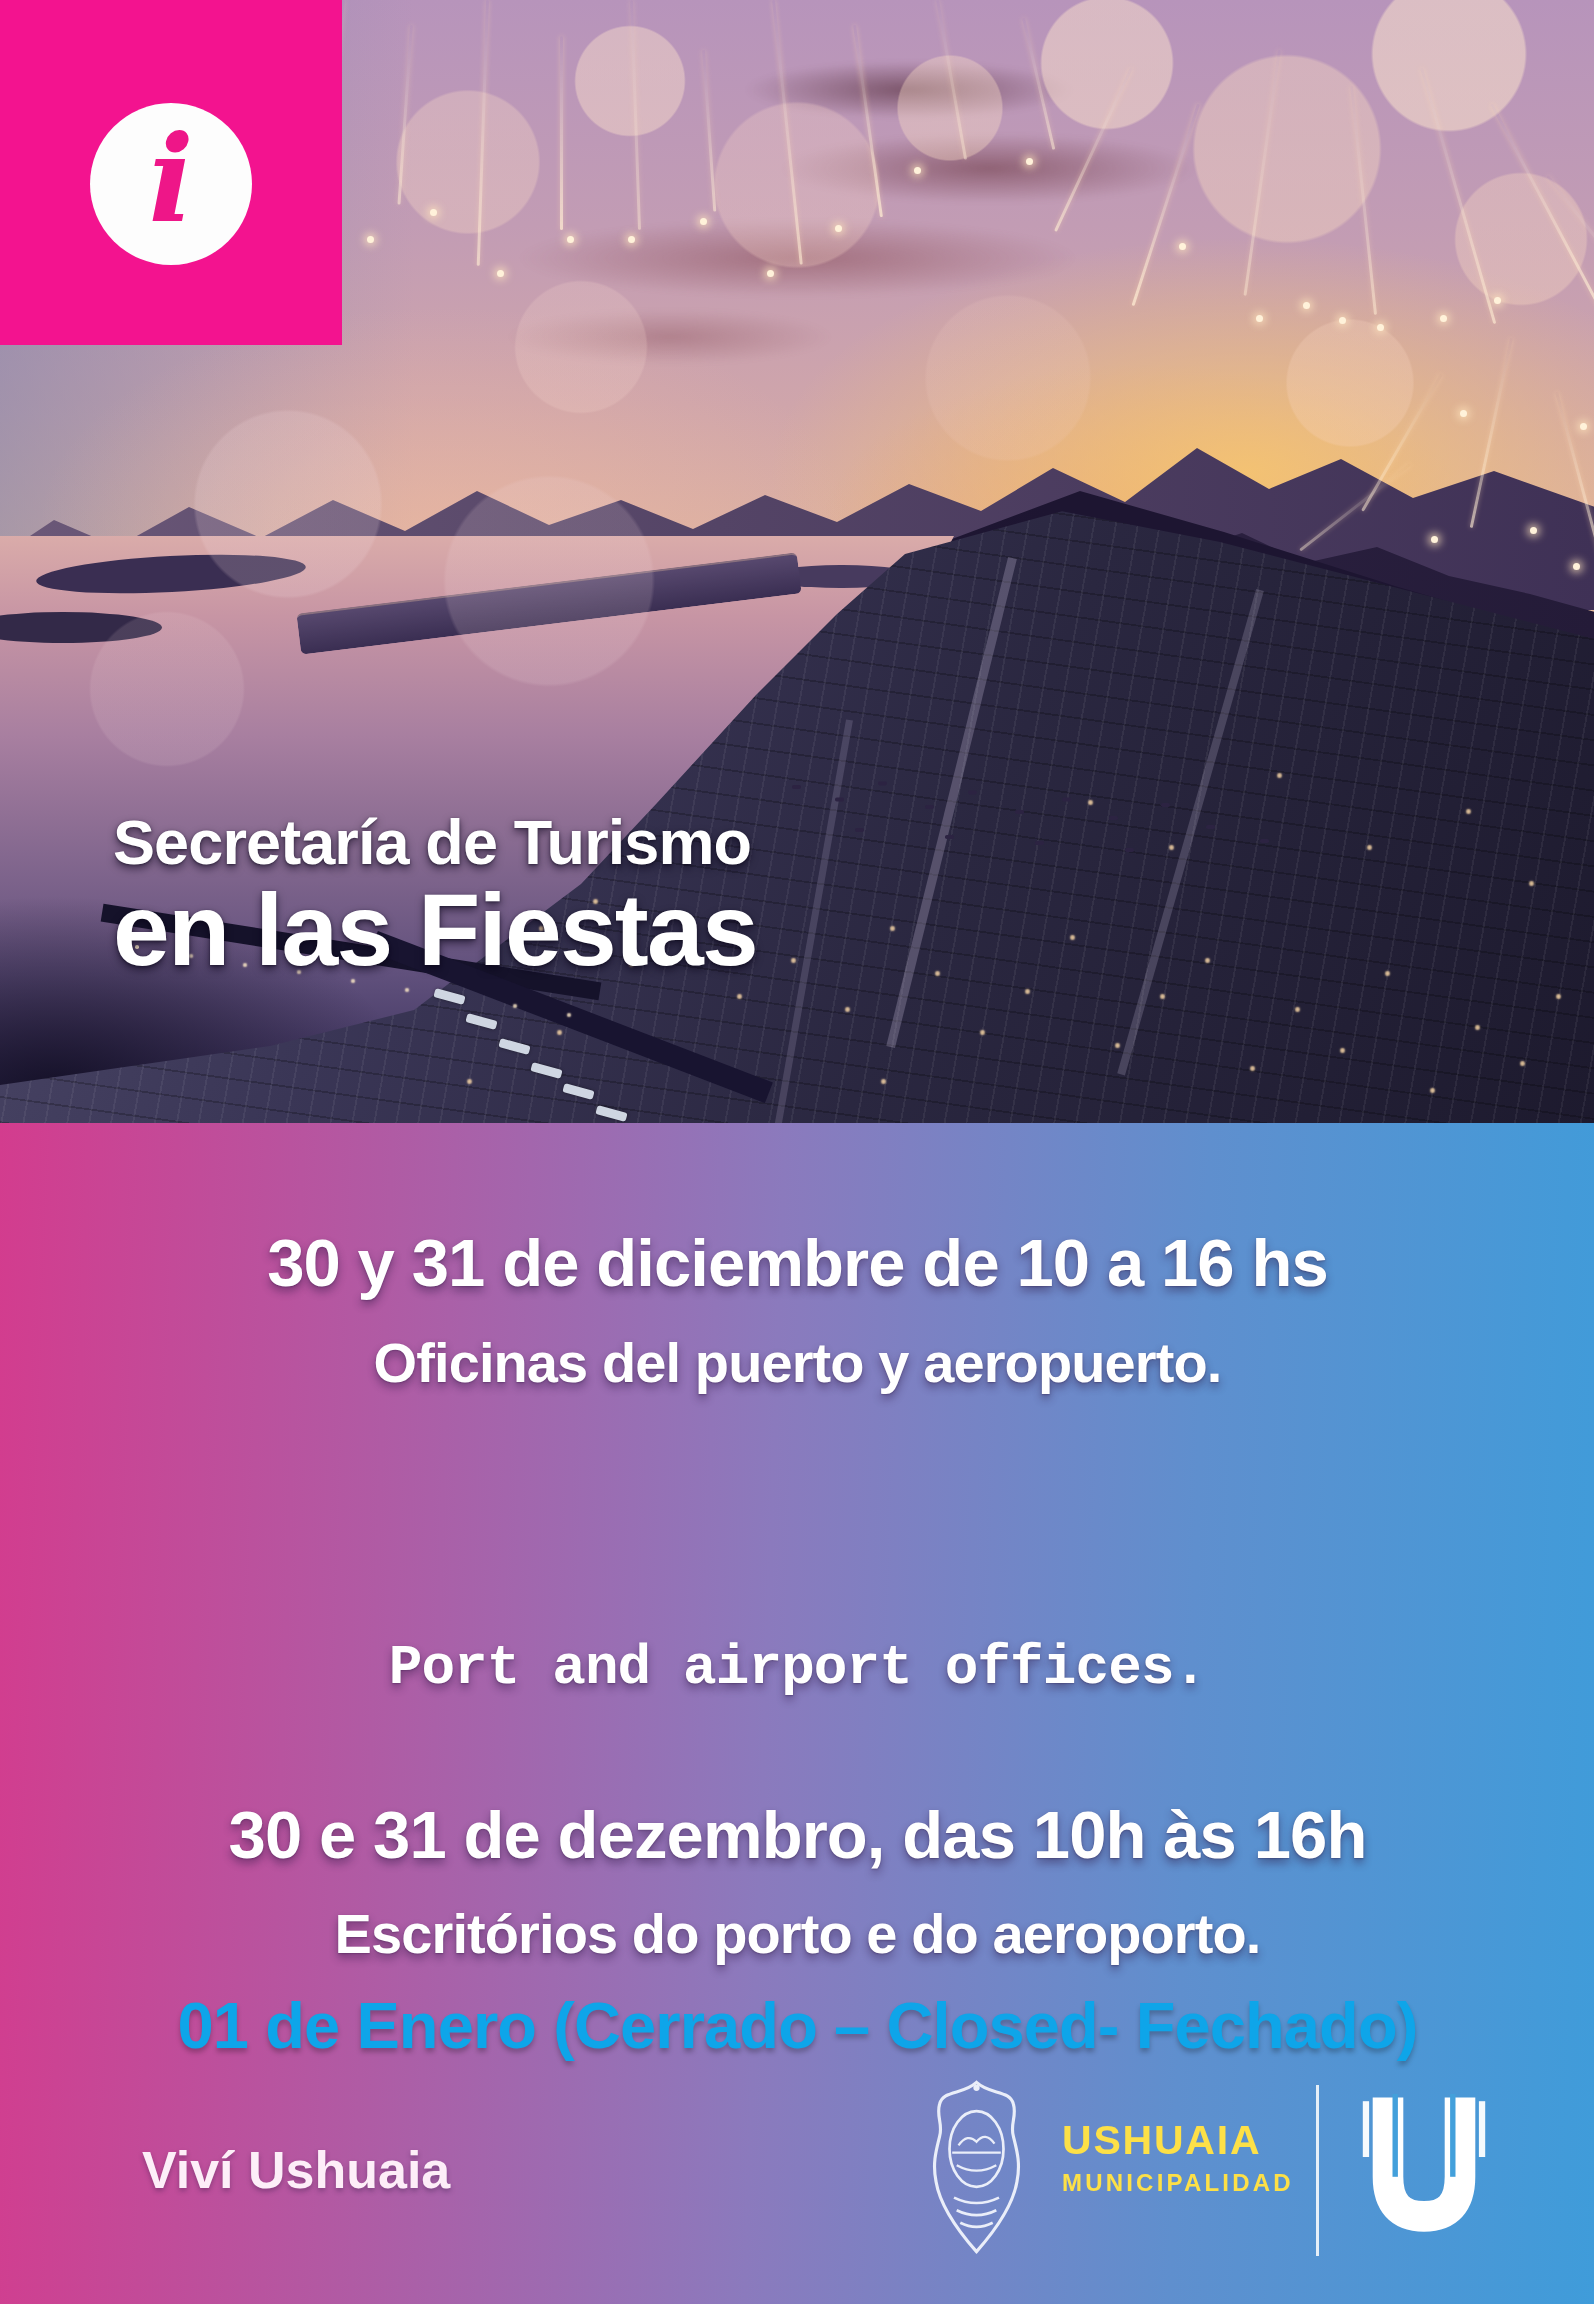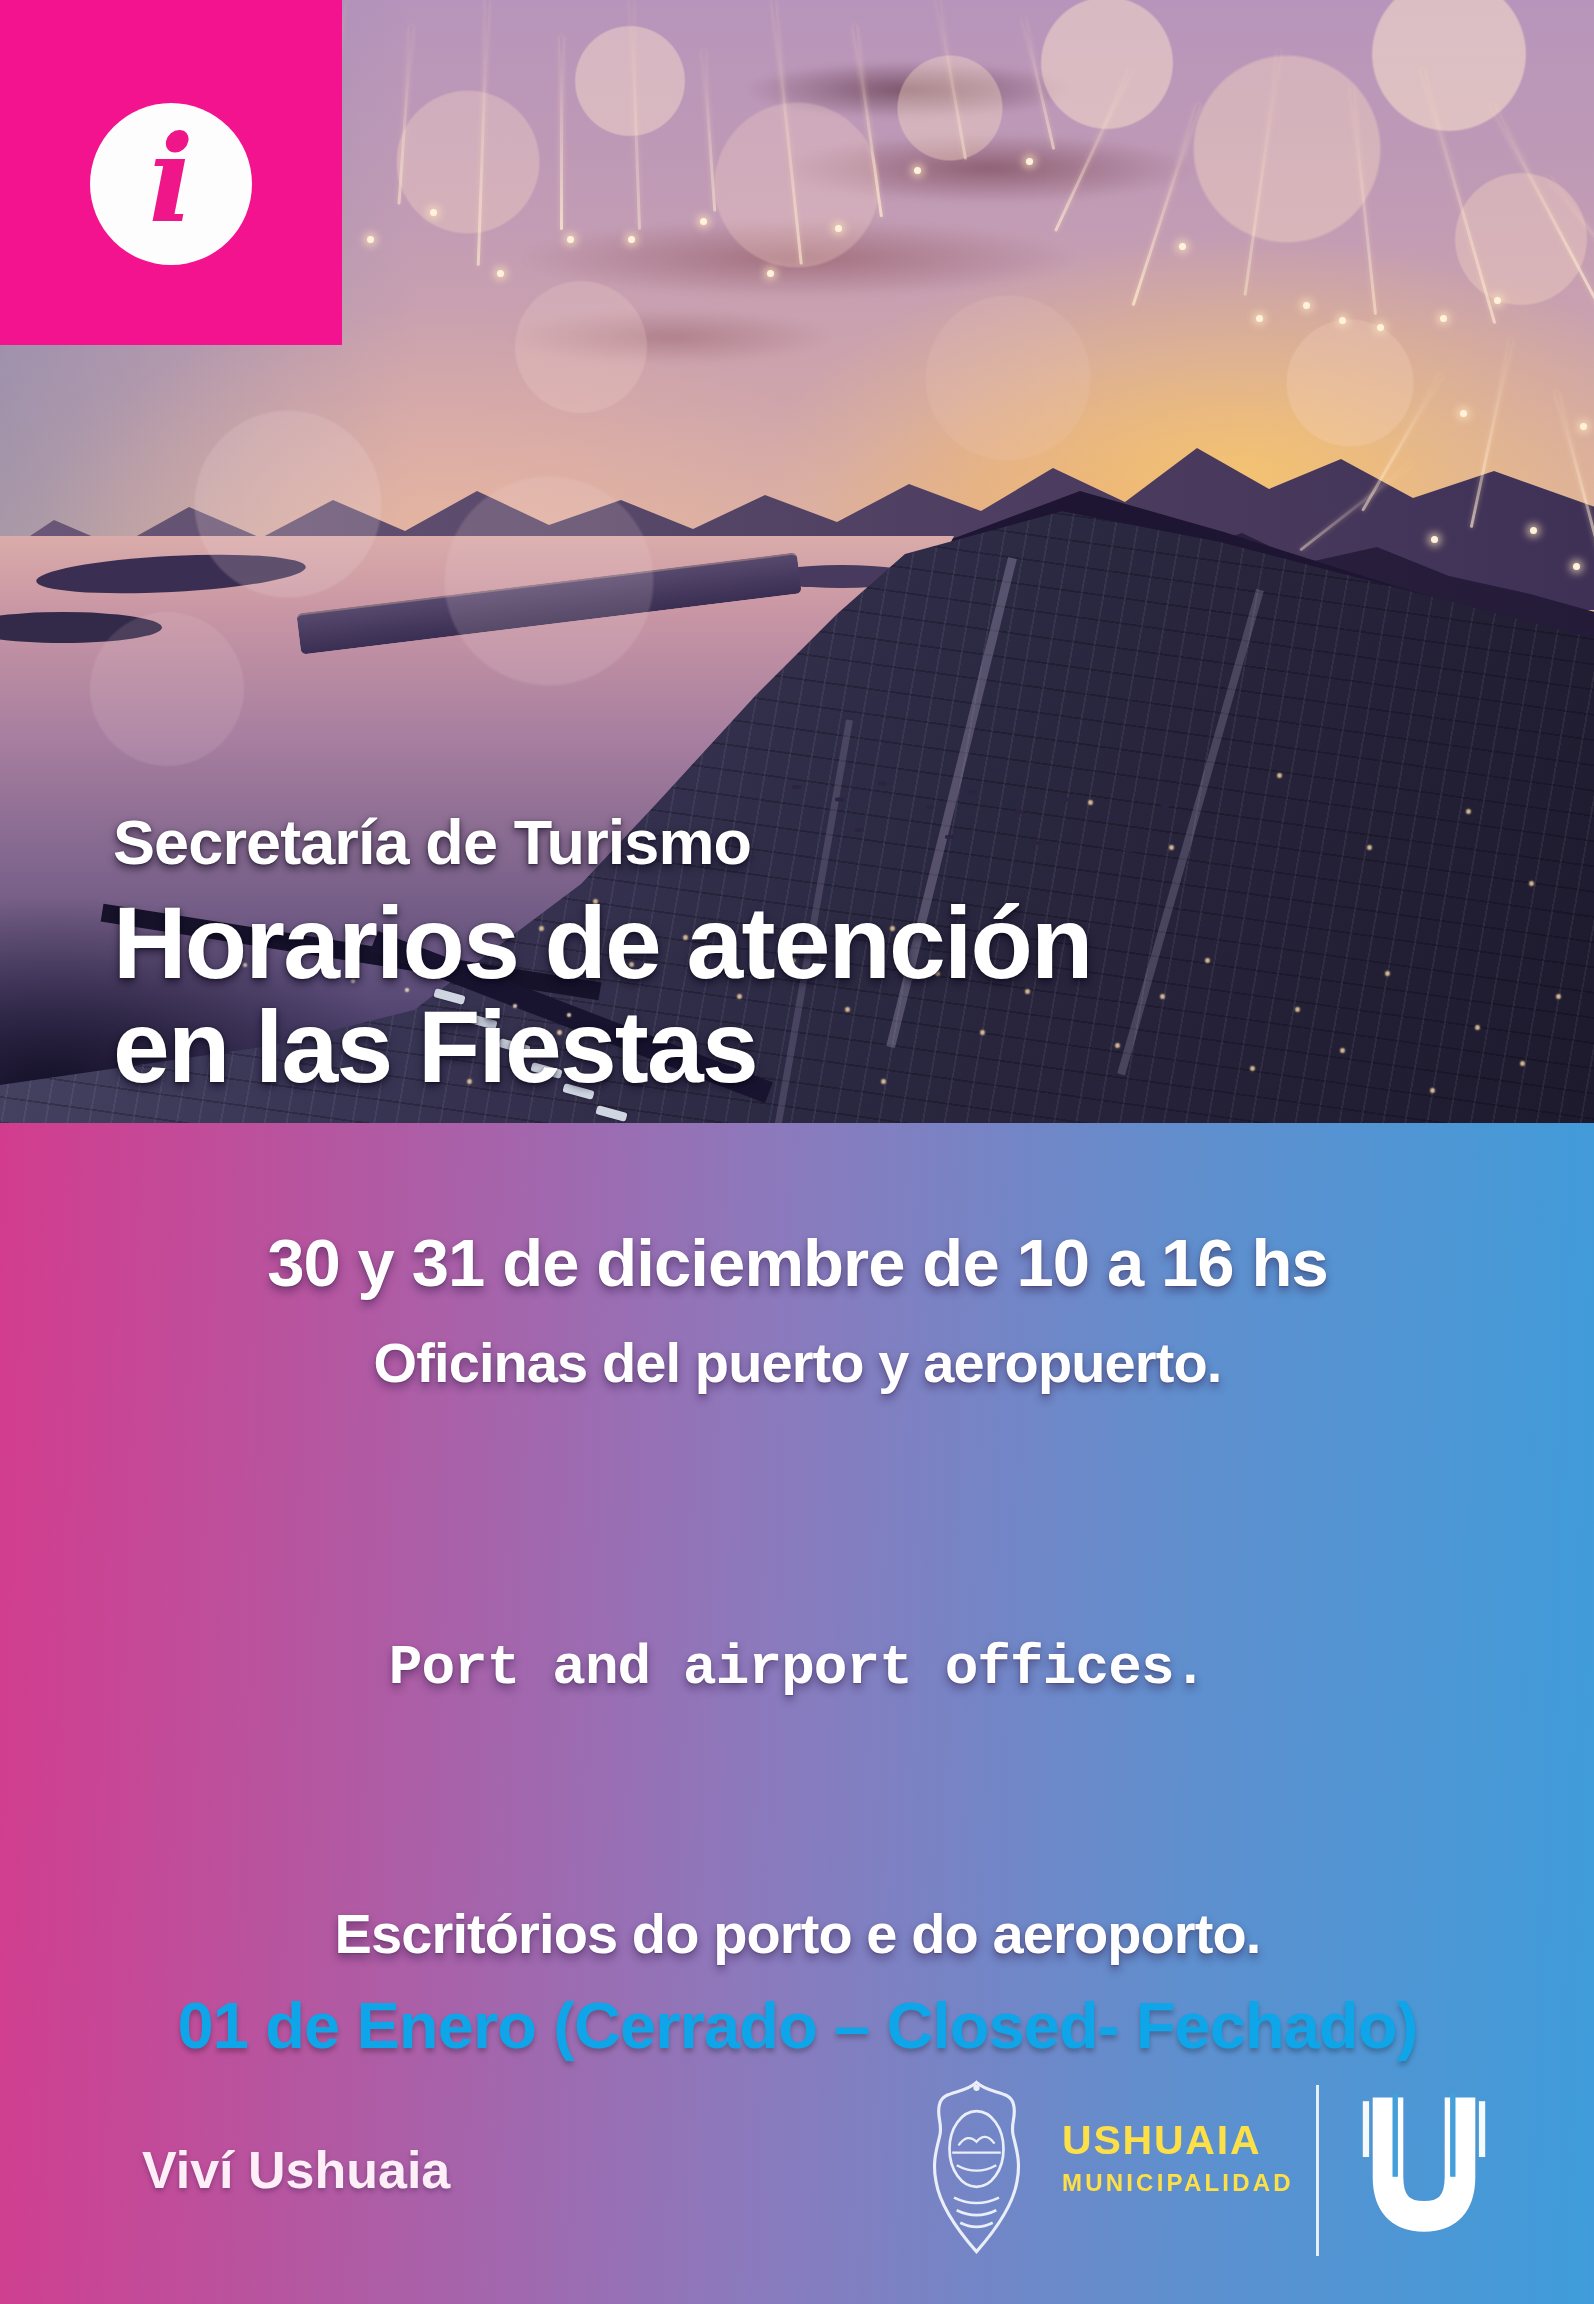--- a/index.html
+++ b/index.html
@@ -210,31 +210,31 @@
   </div>
 
   <div class="badge">
     <div class="badge-circle">
       <span class="badge-i">i</span>
     </div>
   </div>
 
   <div class="hero">
     <span class="hero-kicker">Secretaría de Turismo</span>
-    <span class="hero-title">Horarios de atención</span>
     <span class="hero-title2">en las Fiestas</span>
   </div>
 
   <div class="grad"></div>
 
   <div class="line big l-es1">30 y 31 de diciembre de 10 a 16 hs</div>
   <div class="line sub l-es2">Oficinas del puerto y aeropuerto.</div>
 
   <div class="line sub l-en3">Port and airport offices.</div>
 
+  <div class="line big l-pt1">30 e 31 de dezembro, das 10h às 16h</div>
   <div class="line sub l-pt2">Escritórios do porto e do aeroporto.</div>
 
   <div class="line l-closed">01 de Enero (Cerrado – Closed- Fechado)</div>
 
   <div class="tagline">Viví Ushuaia</div>
 
   <svg class="crest" viewBox="0 0 110 200">
     <path d="M55 6 C70 20 92 14 96 30 C100 44 92 52 96 66 C100 82 104 96 100 116 C96 140 78 168 55 194 C32 168 14 140 10 116 C6 96 10 82 14 66 C18 52 10 44 14 30 C18 14 40 20 55 6 Z" fill="none" stroke="#EAEEF9" stroke-width="3.5"></path>
     <circle cx="55" cy="12" r="3.5" fill="#EAEEF9"></circle>
     <ellipse cx="55" cy="80" rx="30" ry="42" fill="none" stroke="#EAEEF9" stroke-width="3"></ellipse>

